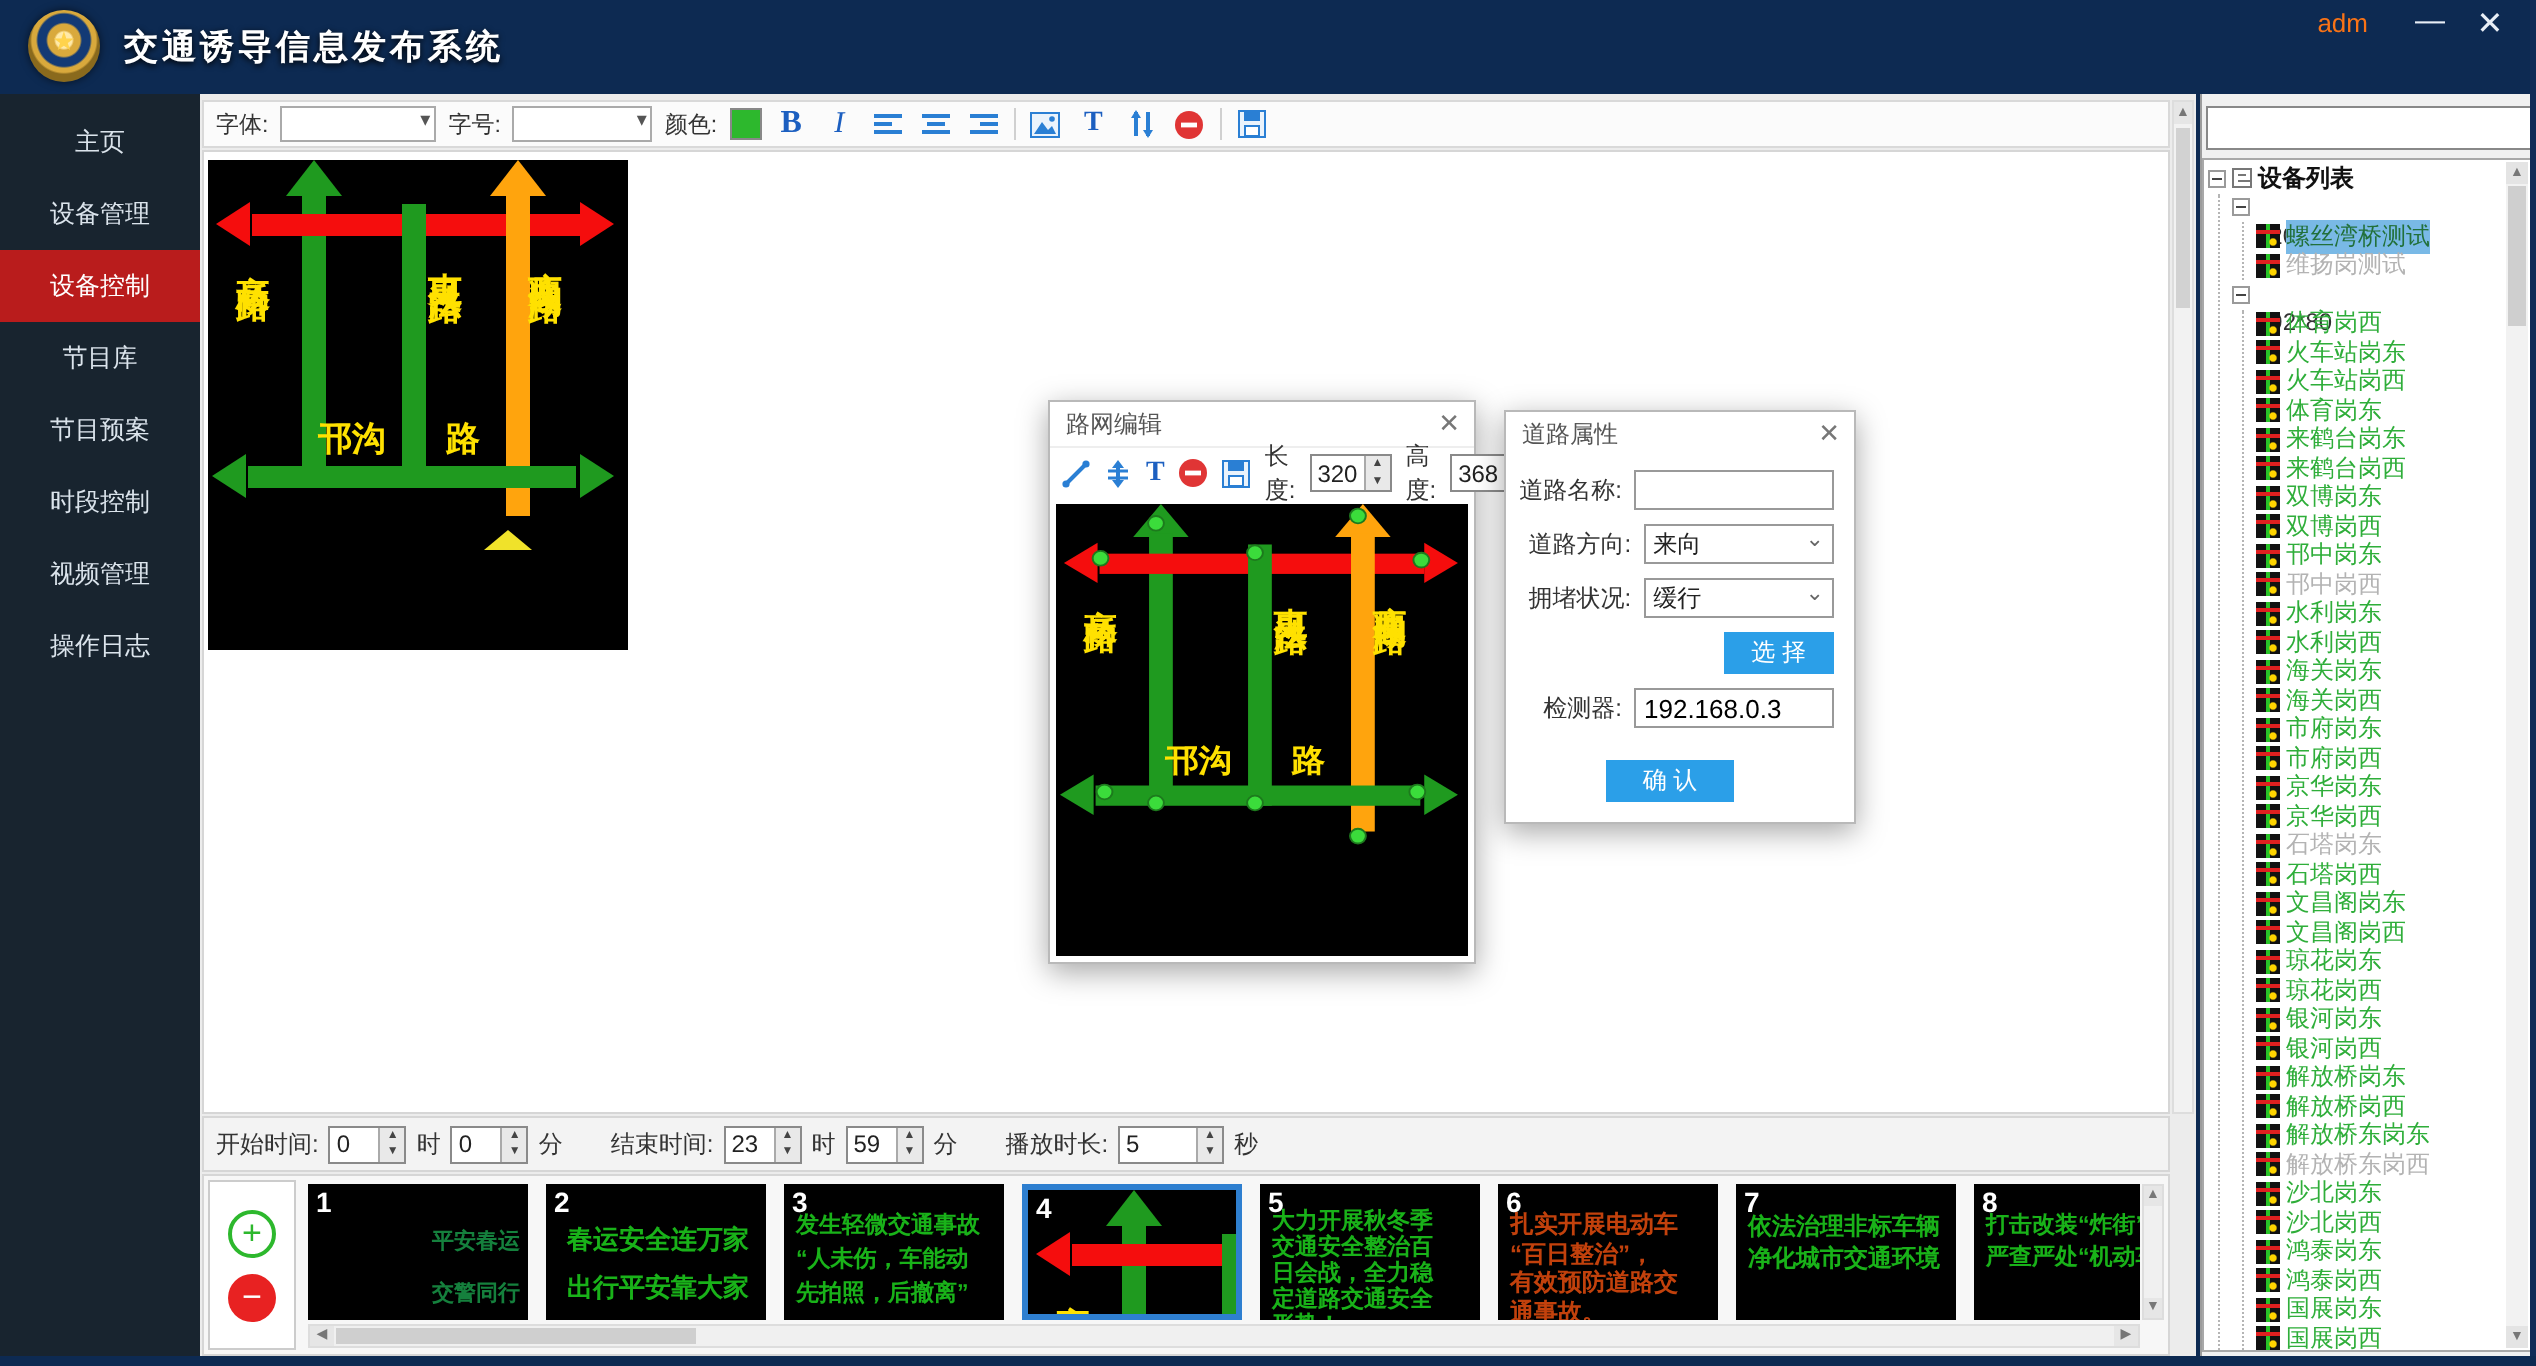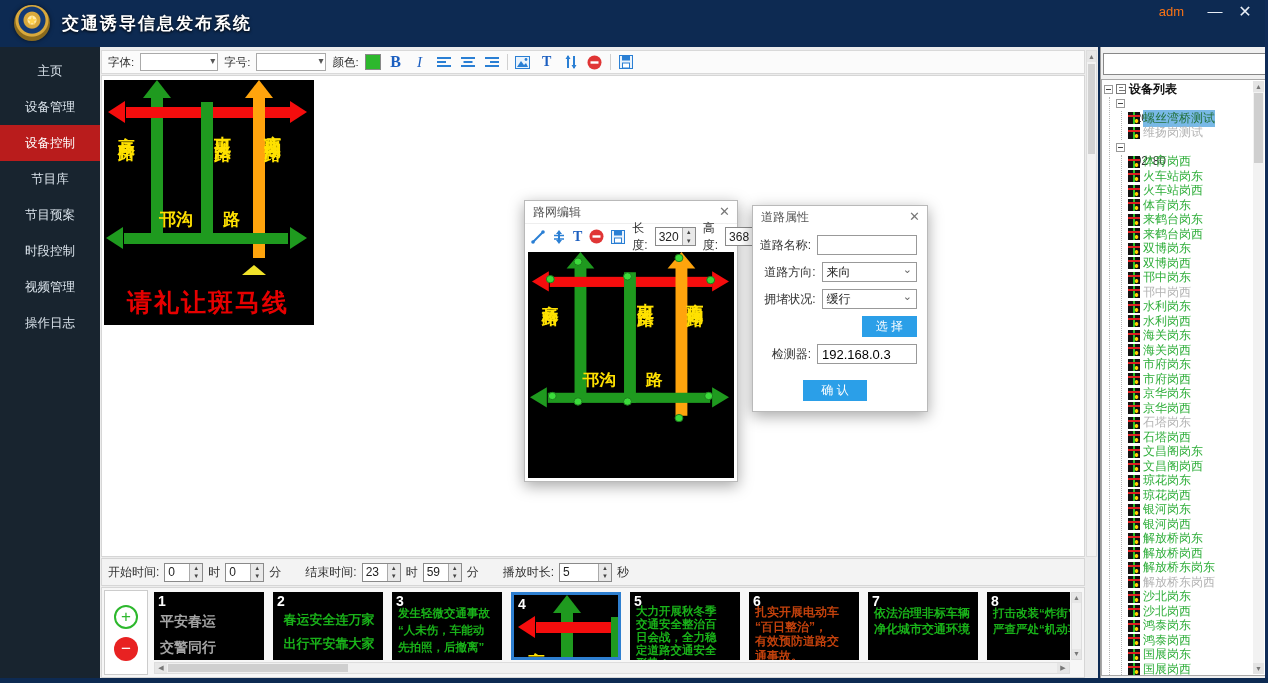--- a/index.html
+++ b/index.html
@@ -241,21 +241,20 @@
           <div class="dg" style="left: 149px; top: 16px; width: 12px; height: 162px; background: rgb(255, 164, 13);"></div>
           <div class="dg" style="left: 20px; top: 153px; width: 164px; height: 11px; background: rgb(31, 154, 31);"></div>
           <div class="dg" style="left: 2px; top: 147px; width: 0px; height: 0px; border-top: 11px solid transparent; border-bottom: 11px solid transparent; border-right: 17px solid rgb(31, 154, 31);"></div>
           <div class="dg" style="left: 186px; top: 147px; width: 0px; height: 0px; border-top: 11px solid transparent; border-bottom: 11px solid transparent; border-left: 17px solid rgb(31, 154, 31);"></div>
           <div class="dg vlabel" style="left: 14px; top: 44px;">高桥路</div>
           <div class="dg vlabel" style="left: 110px; top: 42px;">史可法路</div>
           <div class="dg vlabel" style="left: 160px; top: 42px;">瘦西湖路</div>
           <div class="dg hlabel" style="left: 55px; top: 128px;">邗沟</div>
           <div class="dg hlabel" style="left: 119px; top: 128px;">路</div>
           <div class="dg" style="left: 138px; top: 185px; border-left: 12px solid transparent; border-right: 12px solid transparent; border-bottom: 10px solid rgb(240, 226, 42);"></div>
-          <div class="slogan" style="color: rgb(230, 0, 0);">请礼让斑马线</div>
         </div>
     </div>
   </div>
 
   <div class="main-vscroll">
     <div class="sb-arrow">▲</div>
     <div class="sb-thumb"></div>
   </div>
 
   <div class="ctrl-bar">
@@ -308,21 +307,21 @@
   </div>
 
   <div class="thumb-zone">
     <div class="pm-panel">
       <div class="btn-plus">+</div>
       <div class="btn-minus">−</div>
     </div>
     <div class="thumb-strip" id="thumb-strip">
         <div class="thumb">
           <div class="num">1</div>
-          <div class="t-lines" style="color: #a3a3a3; font-size: 14px; line-height: 26px; text-align: left; padding-top: 16px;">
+          <div class="t-lines" style="color: #15803d; font-size: 11px; line-height: 26px; text-align: right; padding-top: 16px;">
             <div>平安春运</div>
             <div>交警同行</div>
           </div>
         </div>
         <div class="thumb">
           <div class="num">2</div>
           <div class="t-lines" style="color: rgb(25, 178, 25); font-size: 13px; line-height: 24px; text-align: center; padding-top: 16px;">
             <div>春运安全连万家</div>
             <div>出行平安靠大家</div>
           </div>

